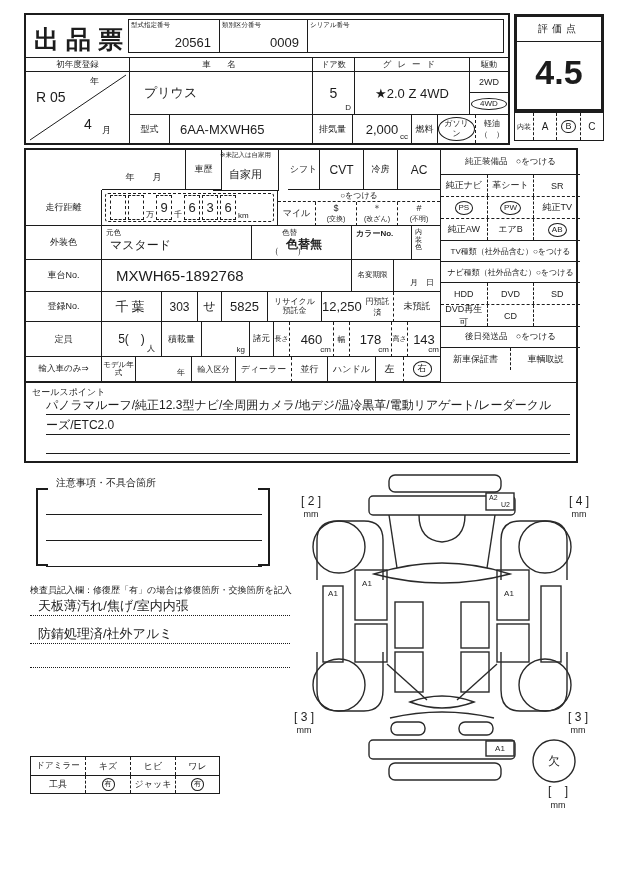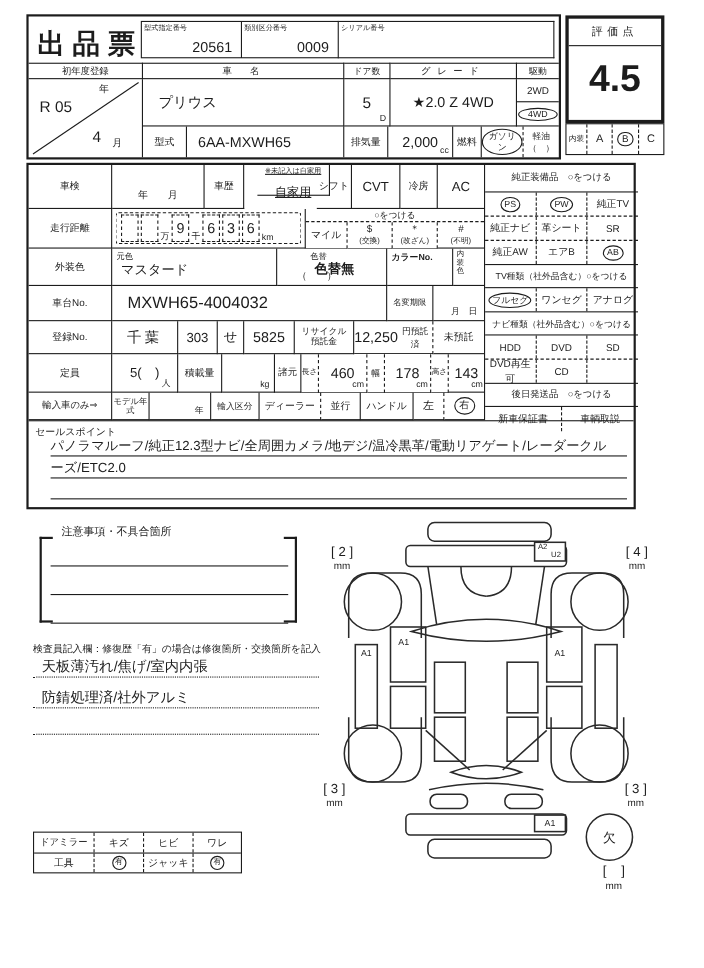--- a/index.html
+++ b/index.html
@@ -94,24 +94,23 @@
     <div class="c f7 stack brd" style="width:18px;">内装</div>
     <div class="c f10 brd" style="flex:1;">A</div>
     <div class="c brd" style="flex:1;">
       <span class="circ" style="font-size:9px;padding:0 3px;">B</span>
     </div>
     <div class="c f10" style="flex:1;">C</div>
   </div>
 
   <div class="abs" style="left:24px;top:148px;width:554px;height:315px;border:2px solid var(--ink);">
 
-    <div class="abs c f9 bb br" style="left:0;top:0;width:76px;height:40px;">車検</div>
     <div class="abs ce f9 bb br" style="left:76px;top:0;width:84px;height:40px;padding-bottom:5px;">年　　月</div>
     <div class="abs c f9 bb br" style="left:160px;top:0;width:36px;height:40px;">車歴</div>
-    <div class="abs bb br" style="left:208px;top:0;width:66px;height:28px;text-decoration:underline;">
+    <div class="abs bb br" style="left:187px;top:0;width:66px;height:41px;">
       <div class="c f6" style="height:11px;">※未記入は自家用</div>
       <div class="c f11" style="height:26px;">自家用</div>
     </div>
     <div class="abs c f9 bb br" style="left:262px;top:0;width:32px;height:40px;">シフト</div>
     <div class="abs c f12 bb br" style="left:294px;top:0;width:44px;height:40px;">CVT</div>
     <div class="abs c f9 bb br" style="left:338px;top:0;width:34px;height:40px;">冷房</div>
     <div class="abs c f12 bb" style="left:372px;top:0;width:42px;height:40px;">AC</div>
 
     <div class="abs c f9 bb br" style="left:0;top:40px;width:76px;height:36px;">走行距離</div>
     <div class="abs bb br" style="left:76px;top:40px;width:176px;height:36px;">
@@ -154,21 +153,21 @@
       <span class="abs f12" style="left:8px;bottom:5px;">マスタード</span>
     </div>
     <div class="abs bb br" style="left:326px;top:76px;width:60px;height:34px;font-weight:bold;">
       <span class="abs f8" style="left:4px;top:2px;">カラーNo.</span>
     </div>
     <div class="abs bb" style="left:386px;top:76px;width:28px;height:34px;">
       <span class="abs f7 stack" style="left:2px;top:2px;width:9px;">内装色</span>
     </div>
 
     <div class="abs c f9 bb br" style="left:0;top:110px;width:76px;height:32px;">車台No.</div>
-    <div class="abs cs f15 bb br" style="left:76px;top:110px;width:250px;height:32px;padding-left:14px;">MXWH65-4004032</div>
+    <div class="abs cs f15 bb br" style="left:76px;top:110px;width:250px;height:32px;padding-left:14px;">MXWH65-1892768</div>
     <div class="abs c f75 stack bb br" style="left:326px;top:110px;width:42px;height:32px;">名変期限</div>
     <div class="abs ce f8 bb" style="left:368px;top:110px;width:46px;height:32px;padding-bottom:3px;justify-content:flex-end;padding-right:6px;">月　日</div>
 
     <div class="abs c f9 bb br" style="left:0;top:142px;width:76px;height:30px;">登録No.</div>
     <div class="abs c f13 bb br" style="left:76px;top:142px;width:60px;height:30px;letter-spacing:3px;">千葉</div>
     <div class="abs c f12 bb br" style="left:136px;top:142px;width:36px;height:30px;">303</div>
     <div class="abs c f12 bb br" style="left:172px;top:142px;width:24px;height:30px;">せ</div>
     <div class="abs c f13 bb br" style="left:196px;top:142px;width:46px;height:30px;">5825</div>
     <div class="abs c f8 stack bb br" style="left:242px;top:142px;width:54px;height:30px;padding:0 4px;">リサイクル預託金</div>
     <div class="abs c bb brd" style="left:296px;top:142px;width:72px;height:30px;">
@@ -211,48 +210,41 @@
     <div class="abs c f9 bb br" style="left:266px;top:207px;width:36px;height:25px;">並行</div>
     <div class="abs c f9 bb br" style="left:302px;top:207px;width:48px;height:25px;">ハンドル</div>
     <div class="abs c f10 bb brd" style="left:350px;top:207px;width:28px;height:25px;">左</div>
     <div class="abs c bb" style="left:378px;top:207px;width:36px;height:25px;">
       <span class="circ" style="font-size:9px;padding:1px 4px;">右</span>
     </div>
 
     <div class="abs" style="left:414px;top:0;width:140px;height:232px;border-left:1.5px solid var(--ink);">
       <div class="c f85 bb" style="height:24px;">純正装備品　○をつける</div>
       <div style="display:flex;height:21px;" class="bbd">
+        <div class="c f9 brd" style="flex:1;">純正ナビ</div>
+        <div class="c f9 brd" style="flex:1;">革シート</div>
+        <div class="c f9" style="flex:1;">SR</div>
+      </div>
+      <div style="display:flex;height:21px;" class="bbd">
         <div class="c brd" style="flex:1;">
             <span class="circ" style="font-size:8px;padding:1px 3px;">PS</span>
           </div>
         <div class="c brd" style="flex:1;">
             <span class="circ" style="font-size:8px;padding:1px 3px;">PW</span>
           </div>
         <div class="c f9" style="flex:1;">純正TV</div>
       </div>
-      <div style="display:flex;height:21px;" class="bbd">
-        <div class="c f9 brd" style="flex:1;">純正ナビ</div>
-        <div class="c f9 brd" style="flex:1;">革シート</div>
-        <div class="c f9" style="flex:1;">SR</div>
-      </div>
       <div style="display:flex;height:21px;" class="bb">
         <div class="c f9 brd" style="flex:1;">純正AW</div>
         <div class="c f9 brd" style="flex:1;">エアB</div>
         <div class="c" style="flex:1;">
             <span class="circ" style="font-size:8px;padding:1px 3px;">AB</span>
           </div>
       </div>
       <div class="c f8 bb" style="height:20px;">TV種類（社外品含む）○をつける</div>
-      <div style="display:flex;height:21px;" class="bb">
-        <div class="c brd" style="flex:1;">
-            <span class="circ" style="font-size:8px;padding:1px 2px;">フルセグ</span>
-          </div>
-        <div class="c f9 brd" style="flex:1;">ワンセグ</div>
-        <div class="c f9" style="flex:1;">アナログ</div>
-      </div>
       <div class="c f8 bb" style="height:20px;">ナビ種類（社外品含む）○をつける</div>
       <div style="display:flex;height:21px;" class="bbd">
         <div class="c f9 brd" style="flex:1;">HDD</div>
         <div class="c f9 brd" style="flex:1;">DVD</div>
         <div class="c f9" style="flex:1;">SD</div>
       </div>
       <div style="display:flex;height:21px;" class="bb">
         <div class="c f9 brd" style="flex:1;">DVD再生可</div>
         <div class="c f9 brd" style="flex:1;">CD</div>
         <div class="c f9" style="flex:1;"></div>

